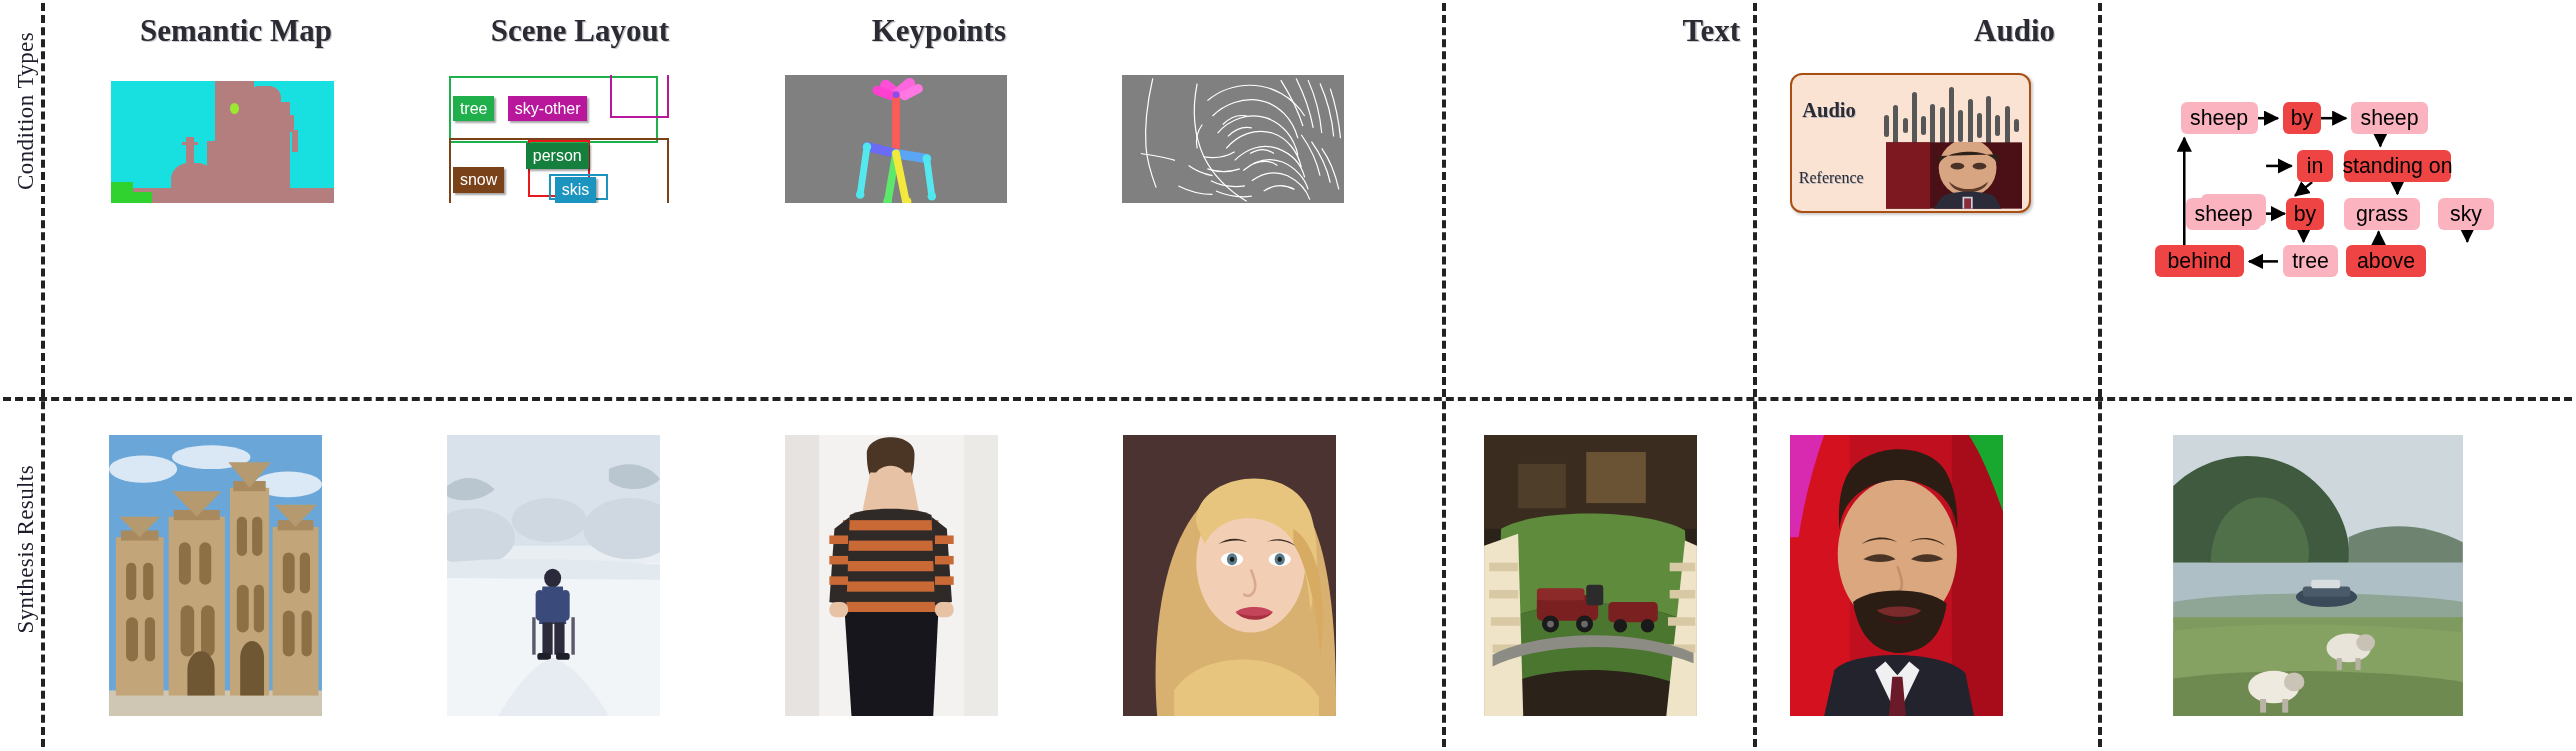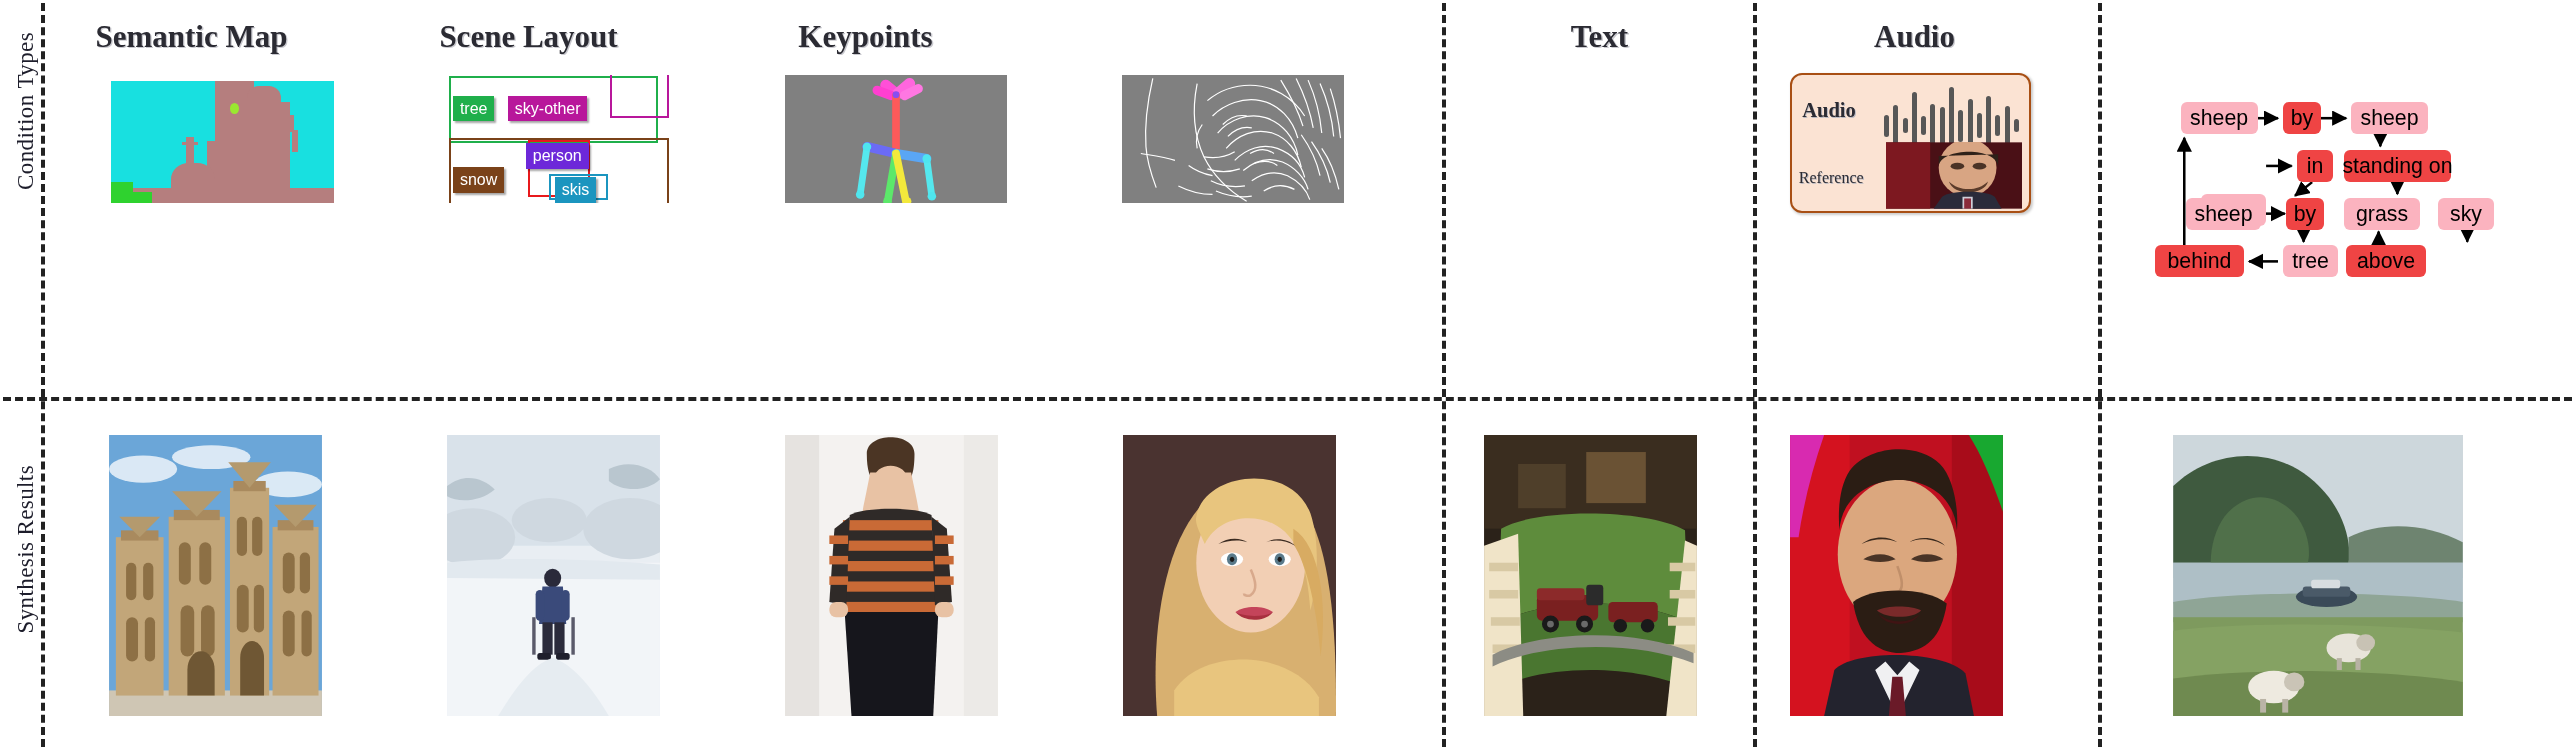--- a/index.html
+++ b/index.html
@@ -14,21 +14,21 @@
     white-space:nowrap;
   }
   #row-label-top{top:25.6px;height:171px;}
   #row-label-bottom{top:409px;height:281px;}
 
   
   .vdash{position:absolute;width:0;border-left:4.3px dashed #222;}
   .hdash{position:absolute;height:0;border-top:4.3px dashed #222;}
 
   
-  .colhead{position:absolute;top:19px;text-align:center;font-family:"Liberation Serif",serif;
+  .colhead{position:absolute;top:13px;text-align:right;font-family:"Liberation Serif",serif;
            font-weight:bold;font-size:31px;color:#2b2b33;text-shadow:1.3px 1.3px 0 #c9c9cf;}
 
   
   .panel{position:absolute;overflow:hidden;}
 
   
   #semantic-map{background:#18e0e0;}
   #semantic-map .bldg{position:absolute;background:#b57e7e;}
   #semantic-map .grass{position:absolute;background:#2fd22f;}
   #semantic-map .dot{position:absolute;background:#9ae830;border-radius:50%;}
@@ -117,21 +117,21 @@
   <div class="panel" id="scene-layout" style="left:448px;top:75px;width:222px;height:128px;">
 
     <div class="sl-box" style="left:0.9px;  top:0.9px;  width:205px;height:63px; border-width:2.6px;border-color:#1faf4b;"></div>
     <div class="sl-box" style="left:162px;top:-5.1px; width:55px; height:44px; border-width:2.6px;border-color:#b8179b;"></div>
     <div class="sl-box" style="left:0.9px;  top:63px; width:216px;height:65px; border-width:2.6px;border-color:#7a4219;"></div>
     <div class="sl-box" style="left:80px; top:65px; width:58px; height:53px; border-width:2.6px;border-color:#e8191c;"></div>
     <div class="sl-box" style="left:101px;top:99px;width:55px; height:22px; border-width:2.6px;border-color:#1b95bf;"></div>
 
     <div class="sl-tag" style="left:5.1px;  top:20.5px;background:#1faf4b;"><span>tree</span></div>
     <div class="sl-tag" style="left:60px; top:20.5px;background:#b8179b;"><span>sky-other</span></div>
-    <div class="sl-tag" style="left:78px; top:68px;background:#6d28d9;"><span>person</span></div>
+    <div class="sl-tag" style="left:78px; top:68px;background:#15803d;"><span>person</span></div>
     <div class="sl-tag" style="left:5.1px;  top:92px;background:#7a4219;"><span>snow</span></div>
     <div class="sl-tag" style="left:107px;top:102px;background:#1b95bf;"><span>skis</span></div>
   </div>
 
   <div class="panel" id="keypoints" style="left:785px;top:75px;width:222px;height:128px;">
     <svg width="222" height="128" viewBox="0 0 260 150">
       <g stroke-linecap="round" fill="none">
         <path d="M118,12 L130,22" stroke="#ff4fd8" stroke-width="13"></path>
         <path d="M146,10 L132,22" stroke="#ff66de" stroke-width="13"></path>
         <path d="M108,18 L124,24" stroke="#ff3fd0" stroke-width="11"></path>

